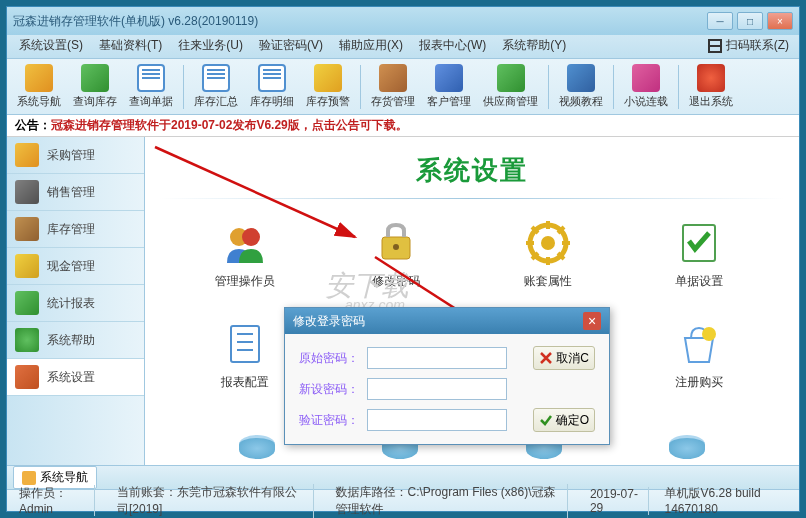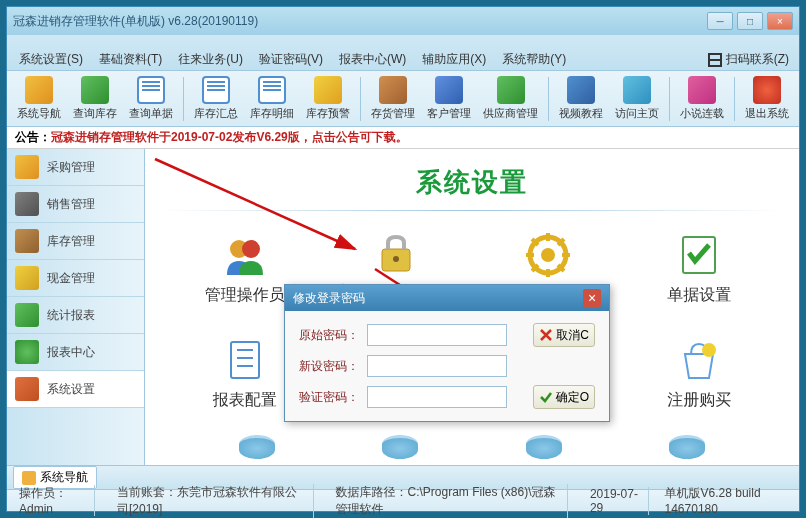--- a/index.html
+++ b/index.html
@@ -3,21 +3,21 @@
 <meta charset="utf-8">
 <style>
 *{box-sizing:border-box;margin:0;padding:0;font-family:"Microsoft YaHei",SimSun,sans-serif;font-size:12px}
 body{width:806px;height:518px;background:#1a6b8d;position:relative;overflow:hidden}
 .window{position:absolute;top:6px;left:6px;width:794px;height:506px;background:#fff;border:1px solid #3a8ab8;display:flex;flex-direction:column}
 .titlebar{height:28px;background:linear-gradient(#bce0f0,#a0d0e8);display:flex;align-items:center;padding:0 6px;color:#2a5a7a}
 .titlebar .title{flex:1;font-size:12px}
 .titlebar .winbtns{display:flex;gap:4px}
 .winbtn{width:26px;height:18px;background:linear-gradient(#e0f0f8,#c0e0f0);border:1px solid #7ab0d0;border-radius:2px;display:flex;align-items:center;justify-content:center;cursor:pointer;font-size:10px;color:#2a5a7a}
 .winbtn.close{background:linear-gradient(#f0a090,#e07050);color:#fff}
-.menubar{height:36px;background:linear-gradient(#d0e8f4,#c0e0f0);border-bottom:1px solid #a0c8e0;display:flex;align-items:flex-end;padding:0 4px}
+.menubar{height:24px;background:linear-gradient(#d0e8f4,#c0e0f0);border-bottom:1px solid #a0c8e0;display:flex;align-items:flex-start;padding:0 4px}
 .menuitem{padding:2px 8px;cursor:pointer;color:#333}
 .scanbtn{margin-left:auto;display:flex;align-items:center;gap:4px;padding:2px 6px;cursor:pointer;color:#333}
 .scanicon{width:14px;height:14px;border:2px solid #333;position:relative}
 .scanicon::after{content:'';position:absolute;top:4px;left:0;right:0;height:2px;background:#333}
 .toolbar{height:56px;background:linear-gradient(#e8f4fa,#d8ecf6);border-bottom:1px solid #a0c8e0;display:flex;align-items:center;padding:0 4px}
 .tbtn{display:flex;flex-direction:column;align-items:center;justify-content:center;padding:2px 6px;cursor:pointer;gap:2px;min-width:52px}
 .tbtn .ico{width:28px;height:28px;border-radius:4px}
 .tbtn .lbl{font-size:11px;color:#333}
 .tsep{width:1px;height:44px;background:#a0c8e0;margin:0 4px}
 .notice{height:22px;background:#fff;border-bottom:1px solid #d0d0d0;padding:2px 8px;display:flex;align-items:center;color:#c02020;font-weight:bold;font-size:13px}
@@ -26,36 +26,36 @@
 .sidebar{width:138px;background:linear-gradient(90deg,#c8e4f2,#e8f4fa);border-right:1px solid #a0c8e0;display:flex;flex-direction:column}
 .sitem{display:flex;align-items:center;gap:8px;padding:6px 8px;cursor:pointer;border-bottom:1px solid #b8d8e8;font-size:14px;color:#444}
 .sitem.sel{background:#fff}
 .sitem .sico{width:24px;height:24px;border-radius:3px}
 .main{flex:1;background:#fff;padding:10px 14px;position:relative;overflow:hidden}
 .mtitle{text-align:center;color:#1a9a3a;font-size:26px;font-weight:bold;margin:6px 0 10px;letter-spacing:2px}
 .hr{height:1px;background:linear-gradient(90deg,transparent,#a0c8e0,transparent);margin-bottom:20px}
 .grid{display:grid;grid-template-columns:repeat(4,1fr);gap:30px 20px;padding:0 20px}
 .gitem{display:flex;flex-direction:column;align-items:center;gap:6px;cursor:pointer}
 .gitem .gico{width:48px;height:48px}
-.gitem .glbl{font-size:16px;color:#333}
+.gitem .glbl{font-size:12px;color:#333}
 .watermark{position:absolute;top:130px;left:180px;font-size:28px;color:#d0d0d0;font-style:italic;pointer-events:none}
 .watermark2{position:absolute;top:160px;left:200px;font-size:14px;color:#d8d8d8;font-style:italic;pointer-events:none}
 .dbicons{position:absolute;bottom:6px;left:0;right:0;display:flex;justify-content:space-around;padding:0 40px}
 .dbico{width:36px;height:24px;background:radial-gradient(ellipse at center,#8cc8e8,#5aa8d0);border-radius:50%/40%;border-top:3px solid #b0d8f0}
 .taskbar{height:24px;background:linear-gradient(#e0f0f8,#c8e4f0);border-top:1px solid #a0c8e0;display:flex;align-items:center;padding:0 6px}
 .task{display:flex;align-items:center;gap:4px;padding:2px 8px;background:#fff;border:1px solid #a0c8e0;border-radius:2px;cursor:pointer}
 .task .tico{width:14px;height:14px;background:#f0b040;border-radius:2px}
 .statusbar{height:22px;background:linear-gradient(#e8f4fa,#d8ecf6);border-top:1px solid #a0c8e0;display:flex;align-items:center;padding:0 6px;gap:16px;font-size:11px;color:#444}
 .spanel{padding:0 6px;border-right:1px solid #b0d0e0}
-.dialog{position:absolute;top:284px;left:284px;width:326px;background:#f8f8f8;border:1px solid #5a90b8;box-shadow:2px 2px 8px rgba(0,0,0,0.3);z-index:10}
+.dialog{position:absolute;top:307px;left:284px;width:326px;background:#f8f8f8;border:1px solid #5a90b8;box-shadow:2px 2px 8px rgba(0,0,0,0.3);z-index:10}
 .dlgtitle{height:26px;background:linear-gradient(#5aa0d0,#3a80b0);color:#fff;display:flex;align-items:center;padding:0 8px;font-size:12px}
 .dlgtitle .t{flex:1}
 .dlgclose{width:18px;height:18px;background:#d05040;color:#fff;display:flex;align-items:center;justify-content:center;cursor:pointer;font-size:14px;border-radius:2px}
 .dlgbody{padding:12px 14px;display:grid;grid-template-columns:auto 1fr auto;gap:8px 8px;align-items:center}
-.dlglbl{text-align:right;color:#7f1d1d}
+.dlglbl{text-align:right;color:#8b5cf6}
 .dlginput{height:22px;border:1px solid #a0c0d8;padding:0 4px;width:140px}
 .dlgbtn{width:62px;height:24px;background:linear-gradient(#f8f8f0,#e8e8d8);border:1px solid #c0c0a0;border-radius:3px;display:flex;align-items:center;justify-content:center;gap:3px;cursor:pointer;font-size:12px}
 .dlgbtn .cico{width:14px;height:14px}
 .arrows{position:absolute;top:0;left:0;width:100%;height:100%;pointer-events:none;z-index:5}
 
 .ic-home{background:linear-gradient(135deg,#f0c040,#e09020)}
 .ic-search{background:linear-gradient(135deg,#60c060,#309030)}
 .ic-doc{background:#fff;border:2px solid #5090d0;position:relative}
 .ic-doc::after{content:'';position:absolute;top:3px;left:3px;right:3px;height:2px;background:#5090d0;box-shadow:0 4px 0 #5090d0,0 8px 0 #5090d0}
 .ic-warn{background:linear-gradient(135deg,#f0d040,#e0a020)}
@@ -85,22 +85,22 @@
       <div class="winbtn">□</div>
       <div class="winbtn close">×</div>
     </div>
   </div>
 
   <div class="menubar">
     <span class="menuitem">系统设置(S)</span>
     <span class="menuitem">基础资料(T)</span>
     <span class="menuitem">往来业务(U)</span>
     <span class="menuitem">验证密码(V)</span>
+    <span class="menuitem">辅助应用(X)</span>
     <span class="menuitem">报表中心(W)</span>
-    <span class="menuitem">辅助应用(X)</span>
     <span class="menuitem">系统帮助(Y)</span>
     <span class="scanbtn">
       <span class="scanicon"></span>
       <span>扫码联系(Z)</span>
     </span>
   </div>
 
   <div class="toolbar" id="toolbar">
       <div class="tbtn">
         <div class="ico ic-home"></div>
@@ -138,24 +138,20 @@
       </div>
       <div class="tbtn">
         <div class="ico ic-truck"></div>
         <div class="lbl">供应商管理</div>
       </div>
       <div class="tsep"></div>
       <div class="tbtn">
         <div class="ico ic-video"></div>
         <div class="lbl">视频教程</div>
       </div>
-      <div class="tbtn">
-        <div class="ico ic-web"></div>
-        <div class="lbl">访问主页</div>
-      </div>
       <div class="tsep"></div>
       <div class="tbtn">
         <div class="ico ic-book"></div>
         <div class="lbl">小说连载</div>
       </div>
       <div class="tsep"></div>
       <div class="tbtn">
         <div class="ico ic-exit"></div>
         <div class="lbl">退出系统</div>
       </div>
@@ -183,21 +179,21 @@
         <div class="sitem">
           <div class="sico ic-money"></div>
           <span>现金管理</span>
         </div>
         <div class="sitem">
           <div class="sico ic-chart"></div>
           <span>统计报表</span>
         </div>
         <div class="sitem">
           <div class="sico ic-gear"></div>
-          <span>报表中心</span>
+          <span>系统帮助</span>
         </div>
         <div class="sitem sel">
           <div class="sico ic-wrench"></div>
           <span>系统设置</span>
         </div>
       </div>
     <div class="main">
       <div class="mtitle">系统设置</div>
       <div class="hr"></div>
       <div class="watermark">安下载</div>

